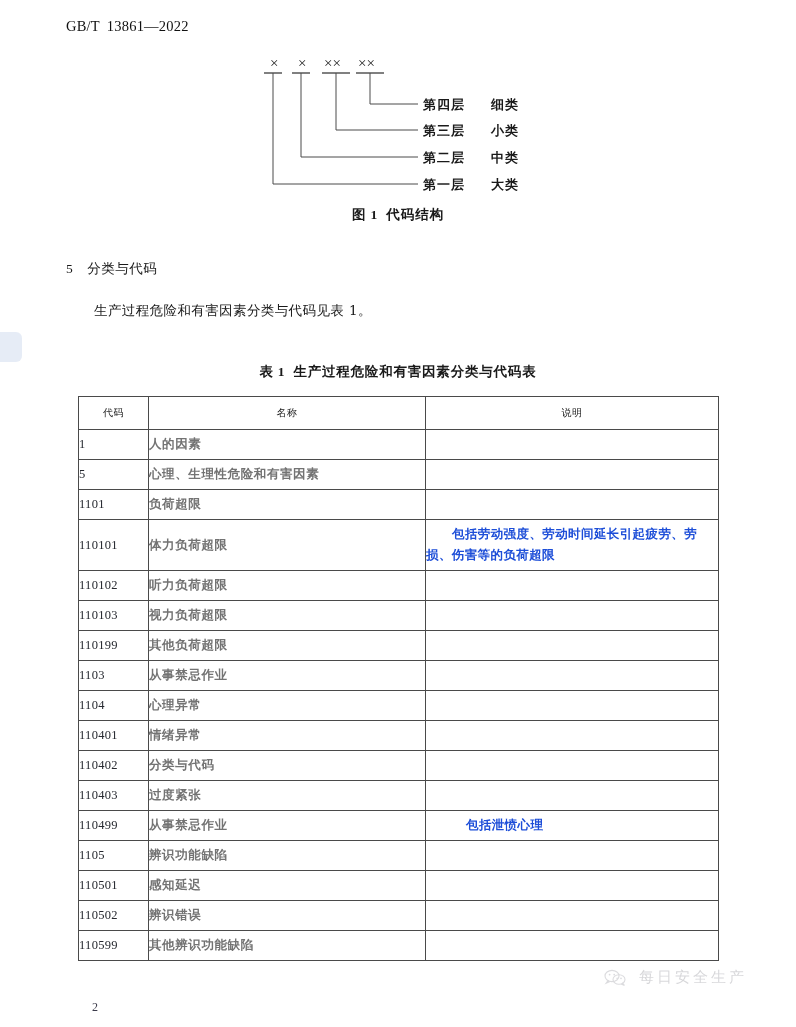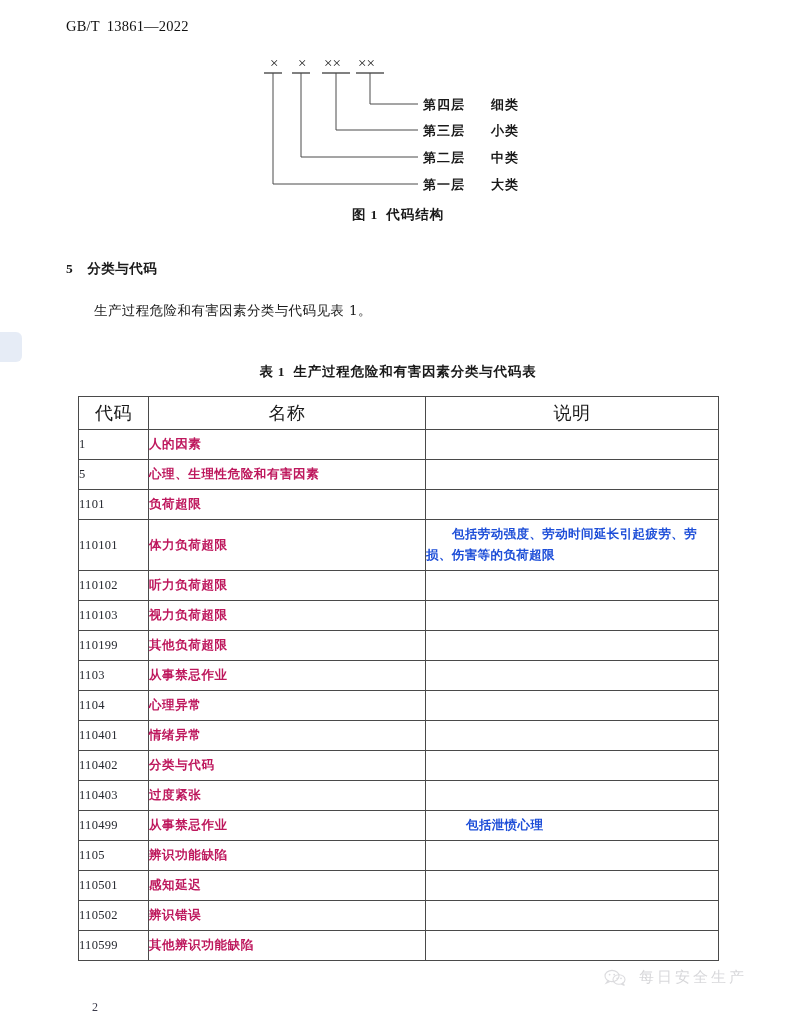--- a/index.html
+++ b/index.html
@@ -78,21 +78,21 @@
     font-family: "DejaVu Sans", "Liberation Sans", sans-serif;
   }
   .figure-caption .cap-num { margin: 0 8px 0 4px; font-family: "Liberation Serif", serif; }
 
   
   .clause {
     position: absolute;
     left: 66px;
     top: 260px;
     font-size: 13.5px;
-    font-weight: bold;
+    font-weight: normal;
     letter-spacing: 0.5px;
     font-family: "DejaVu Sans", "Liberation Sans", sans-serif;
   }
   .clause .clause-no {
     font-family: "Liberation Serif", serif;
     margin-right: 14px;
   }
 
   .body-para {
     position: absolute;
@@ -136,39 +136,39 @@
   }
   .code-table col.c-code  { width: 70px; }
   .code-table col.c-name  { width: 277px; }
   .code-table col.c-desc  { width: 293px; }
 
   .code-table thead th {
     height: 32px;
     text-align: center;
     font-weight: normal;
     font-family: "DejaVu Sans", "Liberation Sans", sans-serif;
-    font-size: 18px;
+    font-size: 10px;
     letter-spacing: 0.5px;
   }
 
   .cell-code {
     padding: 0 0 0 8px;
     height: 29px;
     font-family: "Liberation Serif", "DejaVu Serif", serif;
     font-size: 12.5px;
     color: #25282f;
     letter-spacing: 0.3px;
   }
   .cell-name {
     height: 29px;
     font-family: "DejaVu Sans", "Liberation Sans", sans-serif;
     font-weight: bold;
     font-size: 12.5px;
     letter-spacing: 0.6px;
-    color: #be185d;
+    color: #737373;
   }
   .cell-desc {
     height: 29px;
     font-family: "DejaVu Sans", "Liberation Sans", sans-serif;
     font-weight: bold;
     font-size: 12.5px;
     letter-spacing: 0.4px;
     color: #1d4ed8;
     padding: 3px 8px 3px 10px;
     line-height: 1.65;

